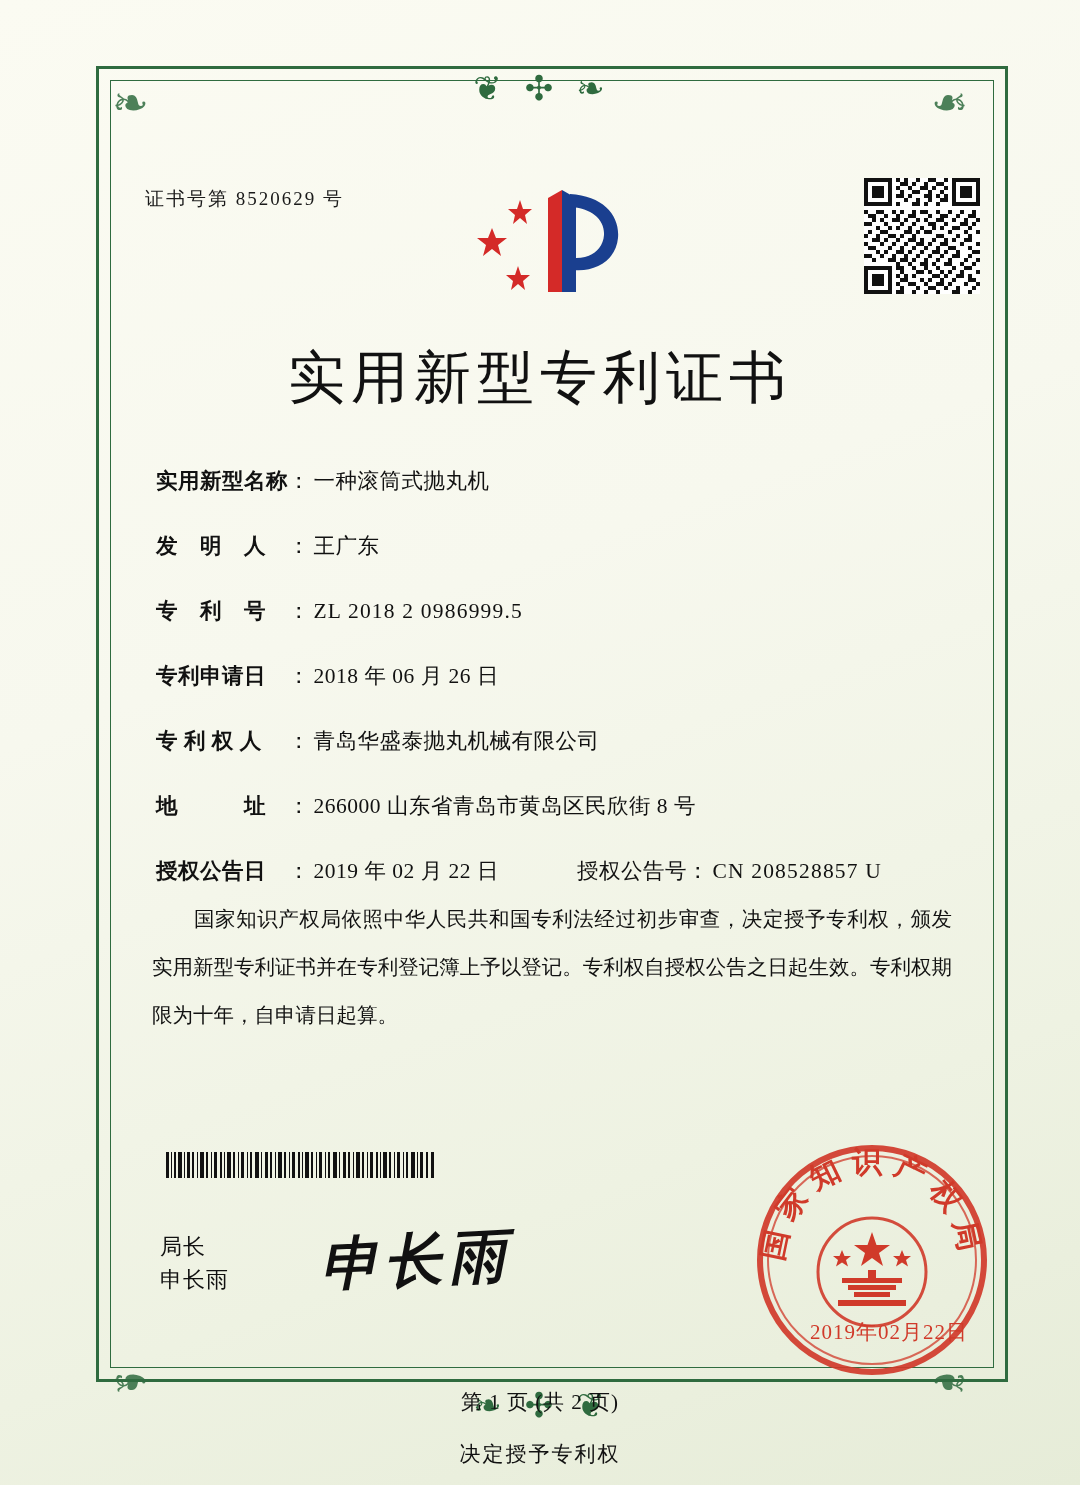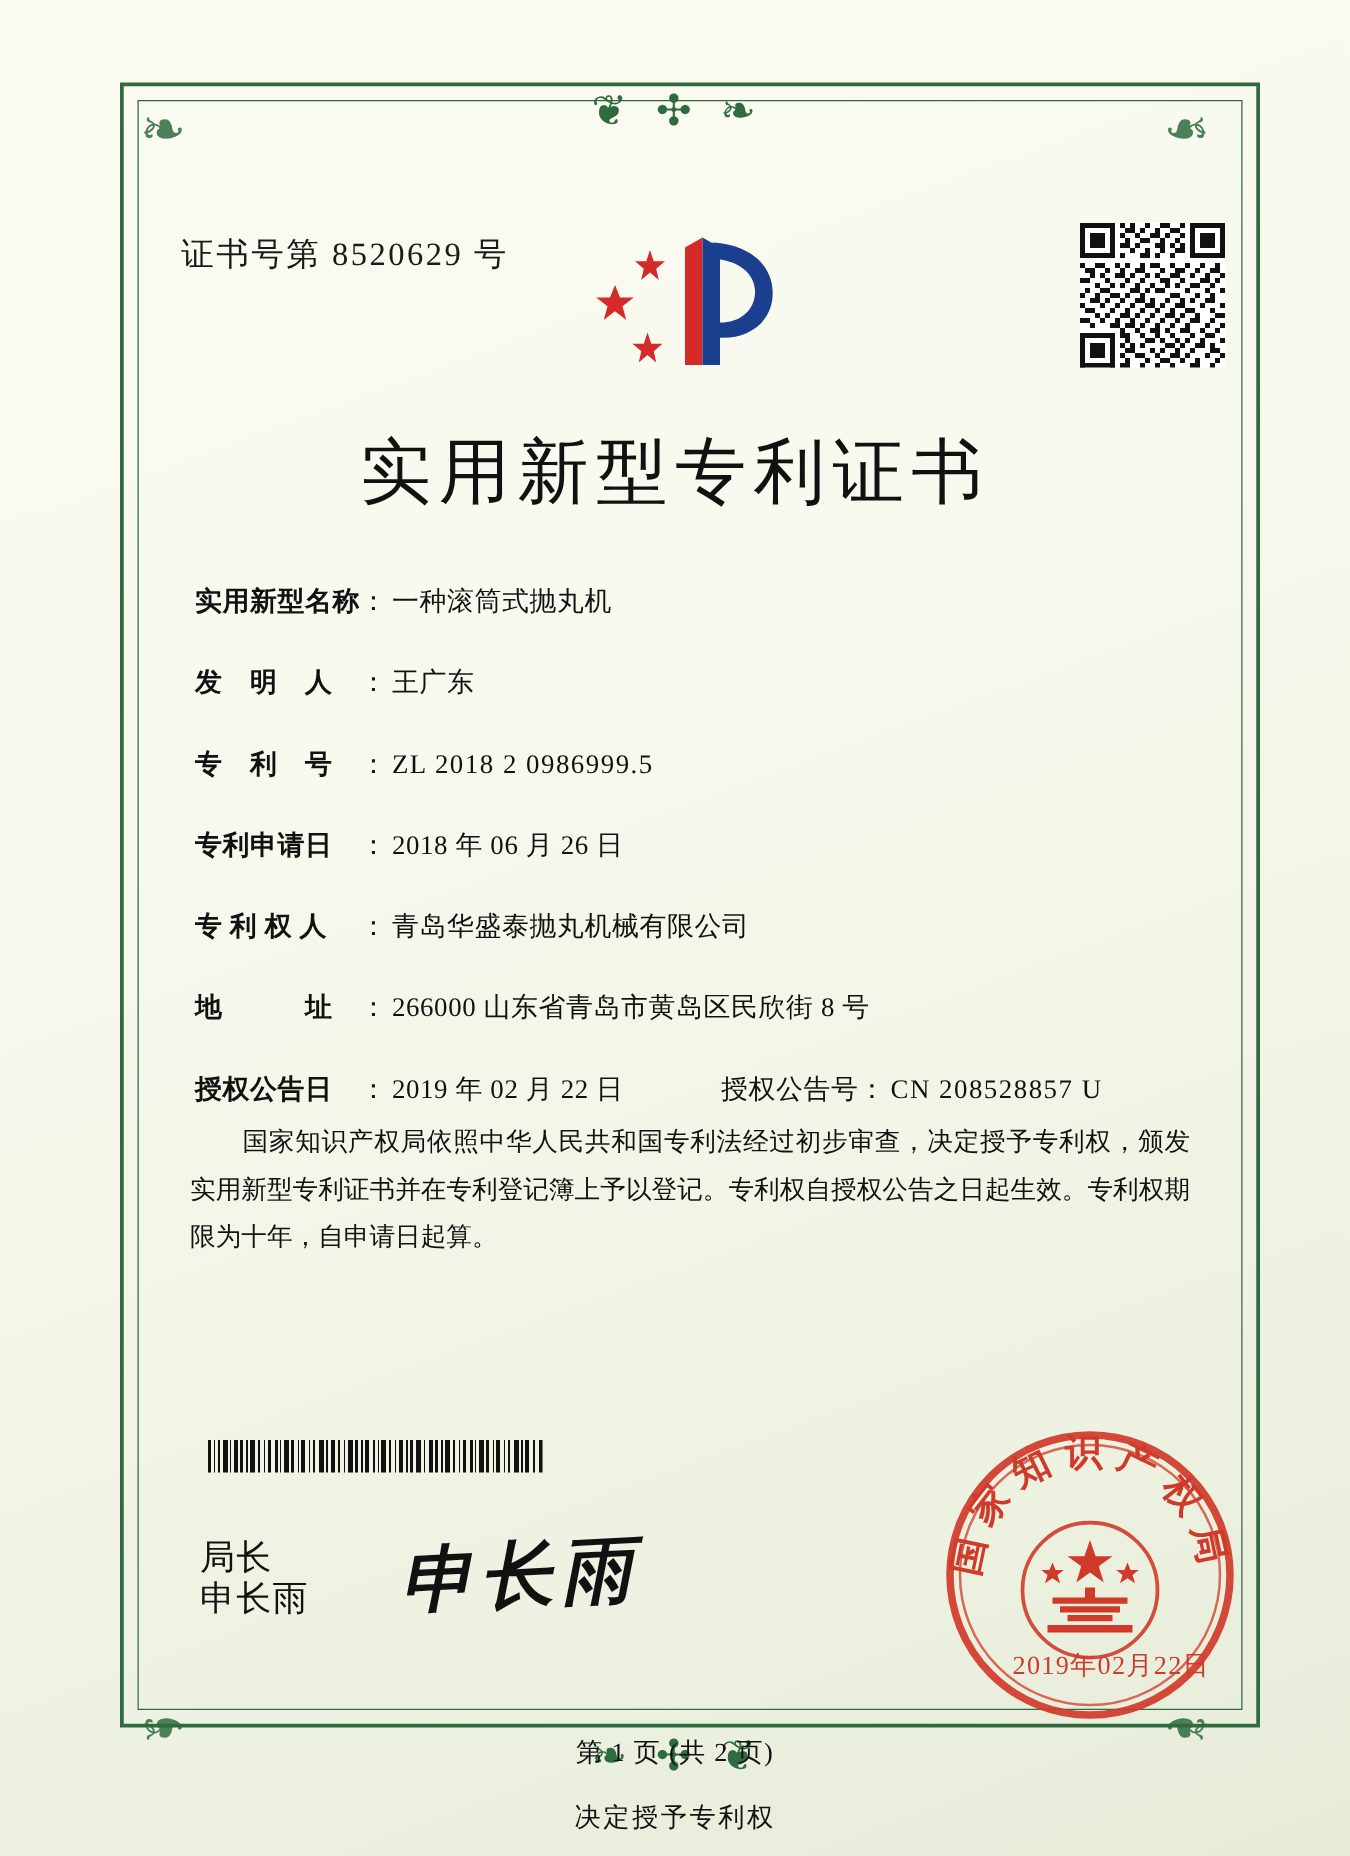--- a/index.html
+++ b/index.html
@@ -75,21 +75,21 @@
     font-size: 34px;
     letter-spacing: 2px;
     user-select: none;
   }
 
   
   .cert-no {
     position: absolute;
     left: 145px;
     top: 186px;
-    font-size: 26px;
+    font-size: 19px;
     letter-spacing: 2px;
     color: #1a1a1a;
     white-space: nowrap;
   }
 
   
   .emblem {
     position: absolute;
     left: 470px;
     top: 180px;
@@ -150,21 +150,21 @@
     letter-spacing: 0.5px;
   }
 
   
   .body-text {
     position: absolute;
     left: 152px;
     top: 895px;
     width: 800px;
     font-size: 20.5px;
-    line-height: 38px;
+    line-height: 48px;
     color: #111;
     text-align: justify;
   }
   .body-text p {
     margin: 0 0 2px 0;
     text-indent: 42px;
   }
 
   
   .barcode {
@@ -173,21 +173,21 @@
     top: 1152px;
     width: 268px;
     height: 26px;
   }
 
   
   .sig-block {
     position: absolute;
     left: 160px;
     top: 1230px;
-    font-size: 28px;
+    font-size: 22px;
     line-height: 33px;
     color: #111;
     letter-spacing: 1px;
   }
   .signature-script {
     position: absolute;
     left: 320px;
     top: 1222px;
     font-size: 58px;
     font-family: "DejaVu Serif", serif;

